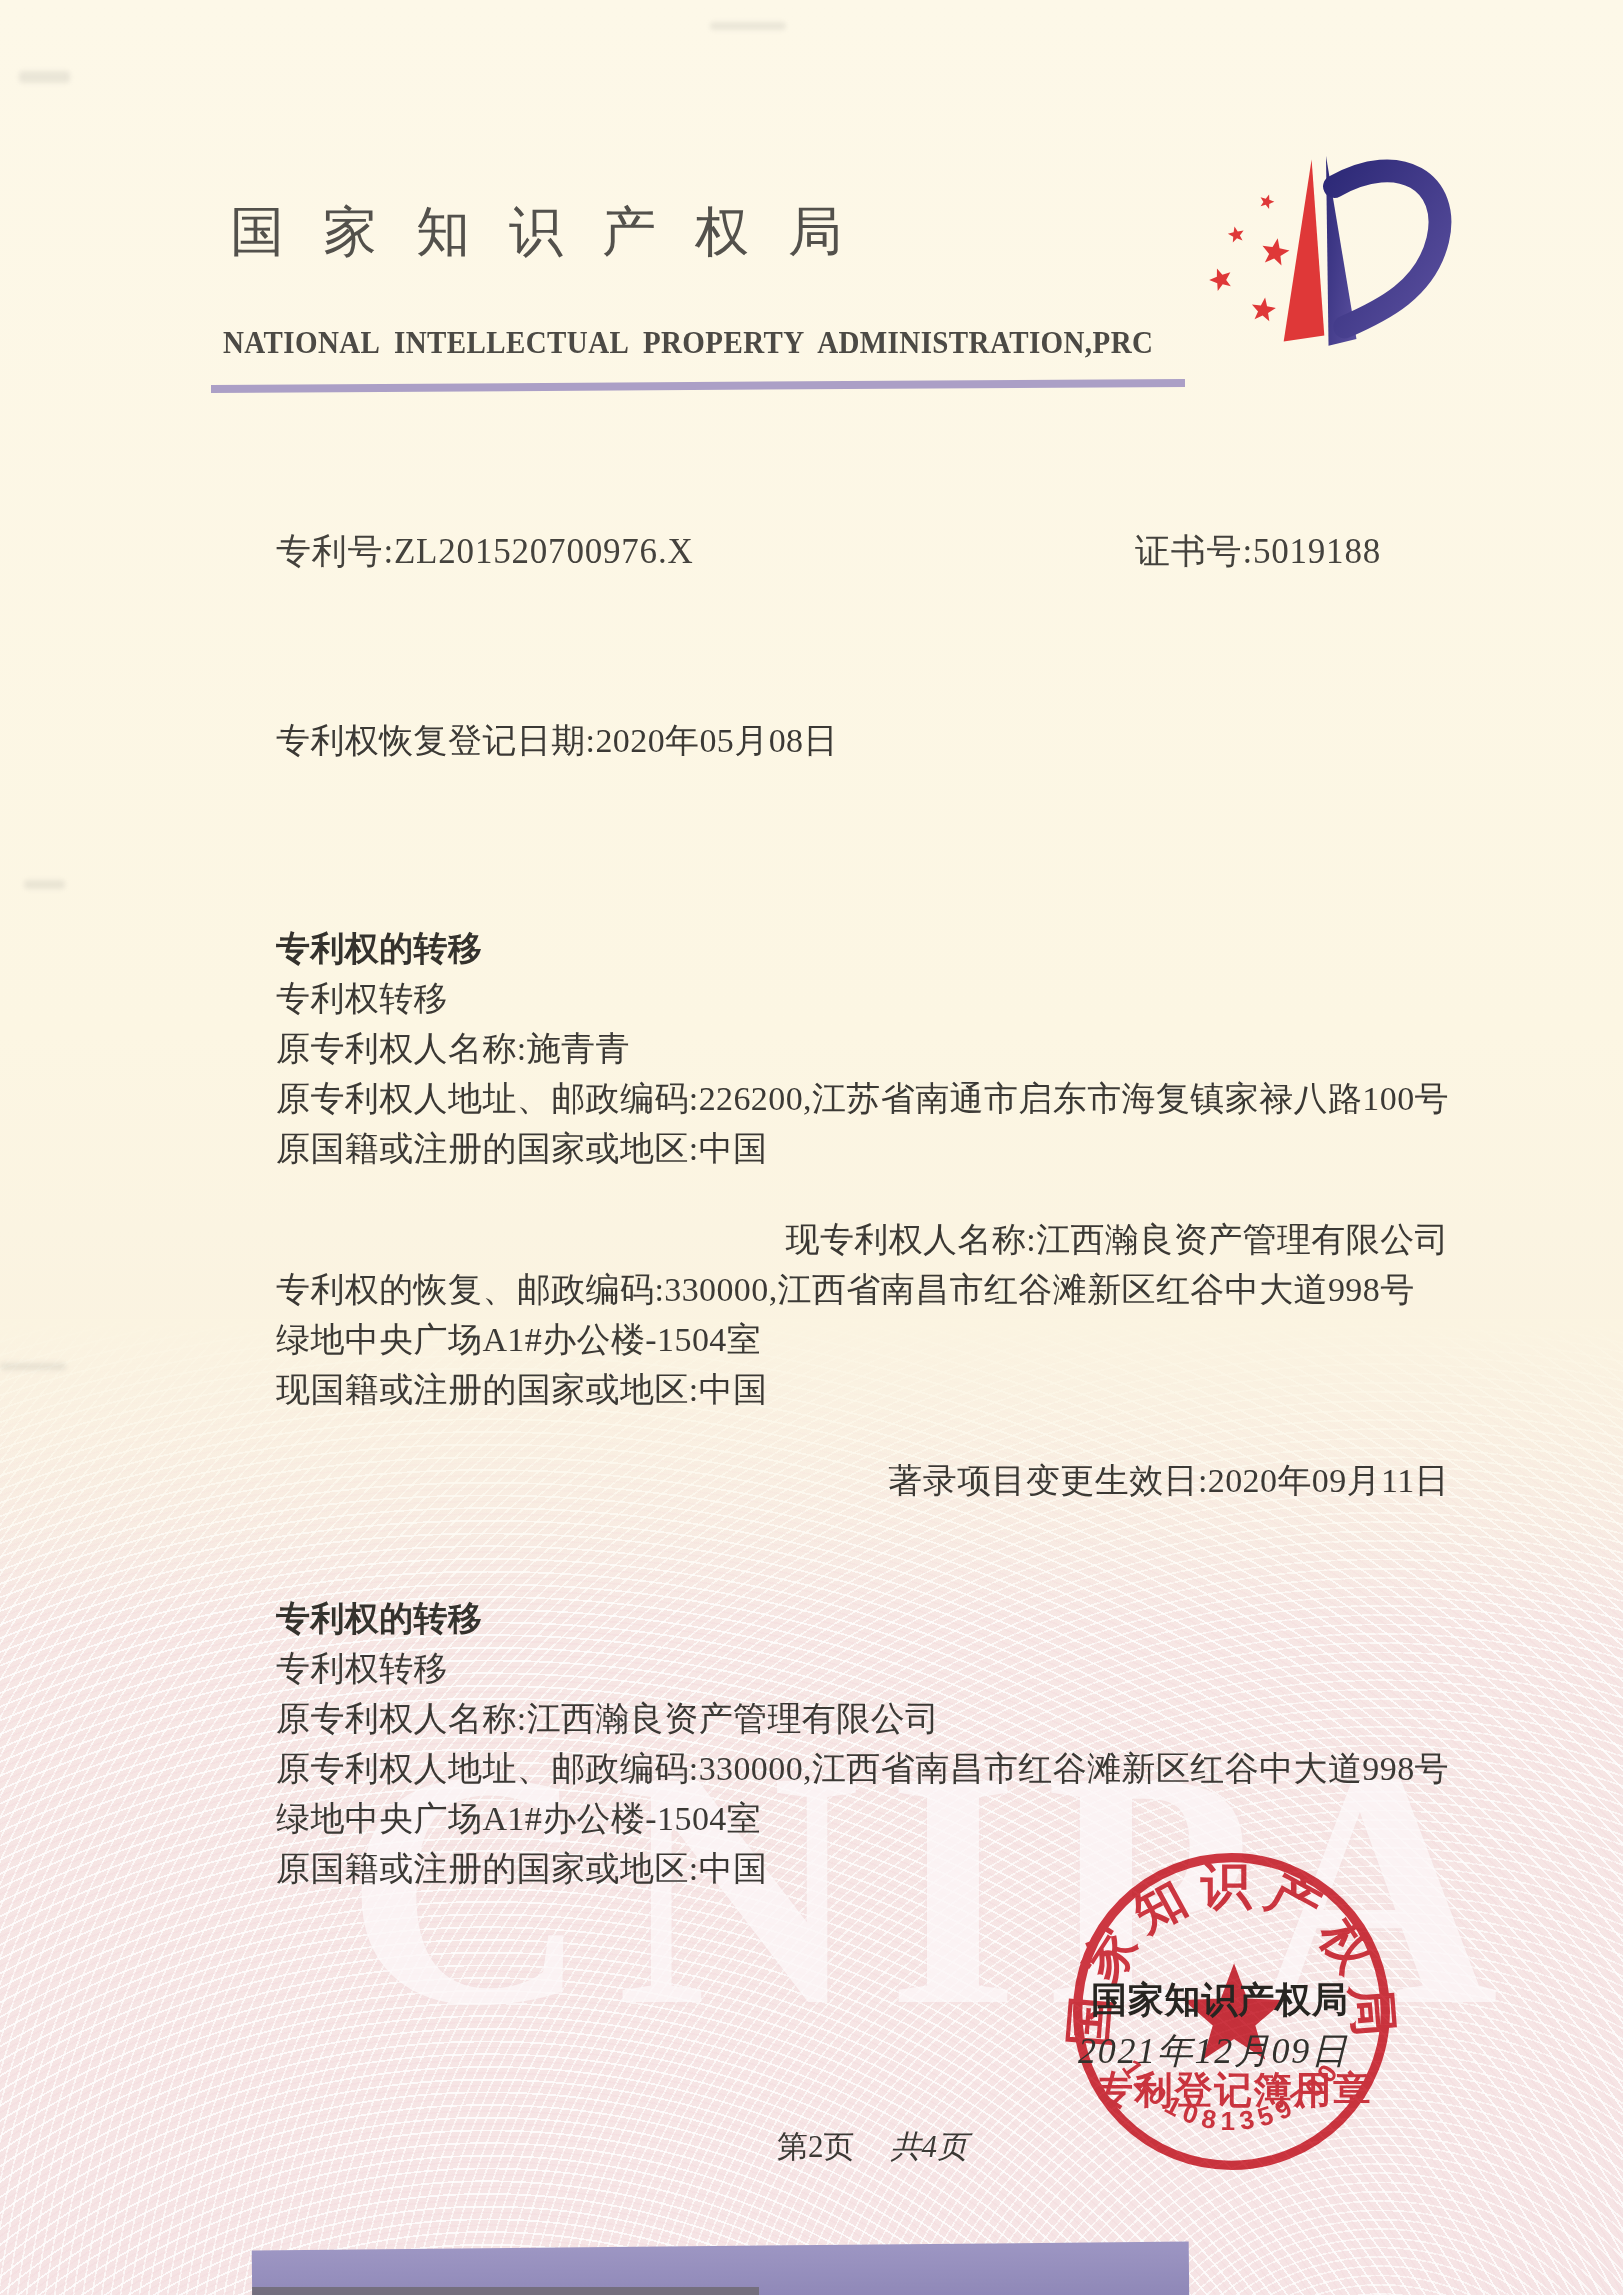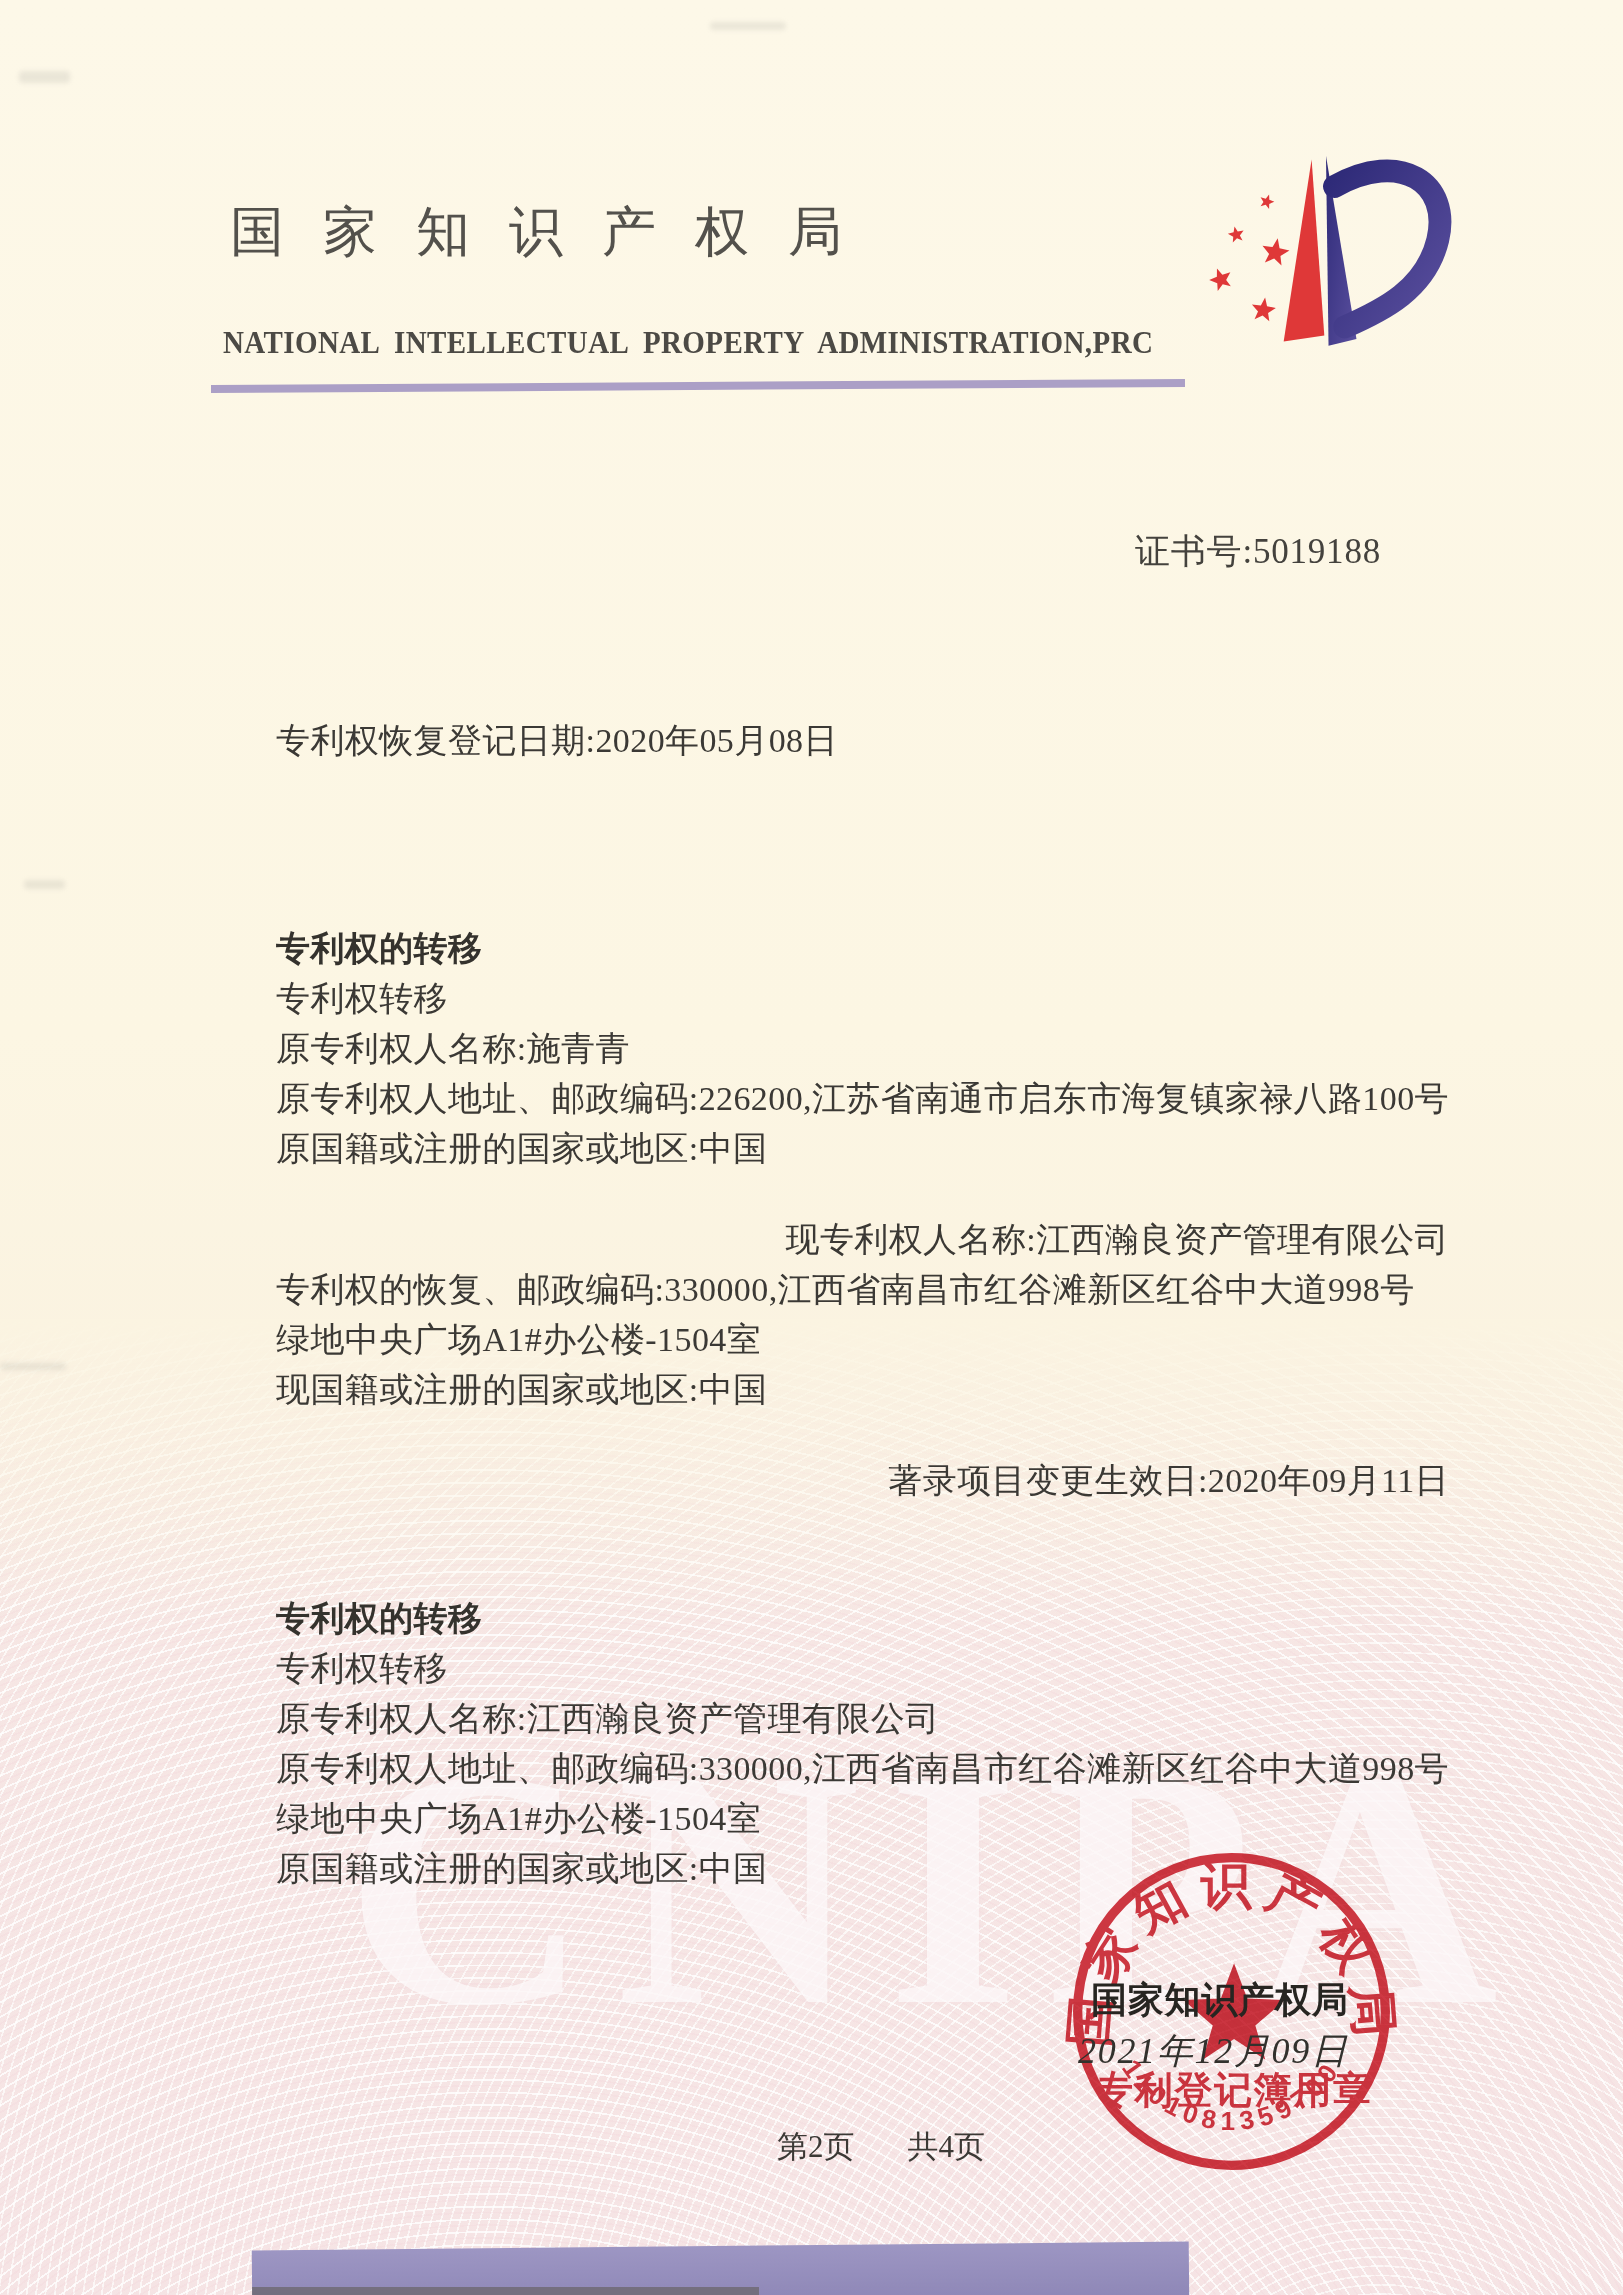--- a/index.html
+++ b/index.html
@@ -68,21 +68,21 @@
   #section-transfer1{left:276px;top:924px;}
   #section-transfer2{left:276px;top:1594px;}
 
   
   .stamp-svg{left:1054px;top:1834px;width:355px;height:355px;z-index:8;mix-blend-mode:multiply;opacity:.95;}
   .stamp-agency{left:1091px;top:1976px;font-size:36px;font-weight:700;color:#272521;z-index:11;letter-spacing:0.8px;}
   .stamp-date{left:1078px;top:2027px;font-size:36px;color:#32312d;z-index:11;letter-spacing:1.7px;font-style:italic;}
 
   
   .footer{left:777px;top:2126px;font-size:31px;color:#3b3935;z-index:10;white-space:nowrap;}
-  .footer .total{margin-left:53px;}
+  .footer .total{margin-left:36px;font-style:italic;}
 
   
   .bottom-block{
     left:252px;top:2246px;width:937px;height:59px;
     background:linear-gradient(180deg,#9d96c3 0%,#8d86b6 100%);
     transform:rotate(-0.55deg);z-index:5;
   }
   .bottom-strip{left:252px;top:2287px;width:507px;height:8.5px;background:#5d594e;opacity:.55;z-index:6;}
 </style>
 </head>
@@ -117,20 +117,21 @@
   <path d="M 180,62 C 258,18 318,58 302,125 C 288,183 238,208 192,228" fill="none" stroke="url(#bluegrad)" stroke-width="27" stroke-linecap="round"></path>
 
   <use href="#star" transform="translate(100,80) scale(0.9) rotate(18)" fill="#df3838"></use>
   <use href="#star" transform="translate(64,119) scale(1.0) rotate(-12)" fill="#df3838"></use>
   <use href="#star" transform="translate(110,140) scale(1.7) rotate(10)" fill="#df3838"></use>
   <use href="#star" transform="translate(46,172) scale(1.4) rotate(-20)" fill="#df3838"></use>
   <use href="#star" transform="translate(96,208) scale(1.5) rotate(8)" fill="#df3838"></use>
 </svg>
 
 <div class="abs patent-row">
+  <span class="patent-no">专利号:ZL201520700976.X</span>
   <span class="cert-no">证书号:5019188</span>
 </div>
 
 <div id="section-recovery" class="abs section">
   <div class="line">专利权恢复登记日期:2020年05月08日</div>
 </div>
 
 <div id="section-transfer1" class="abs section">
   <div class="heading">专利权的转移</div>
   <div class="line">专利权转移</div>

